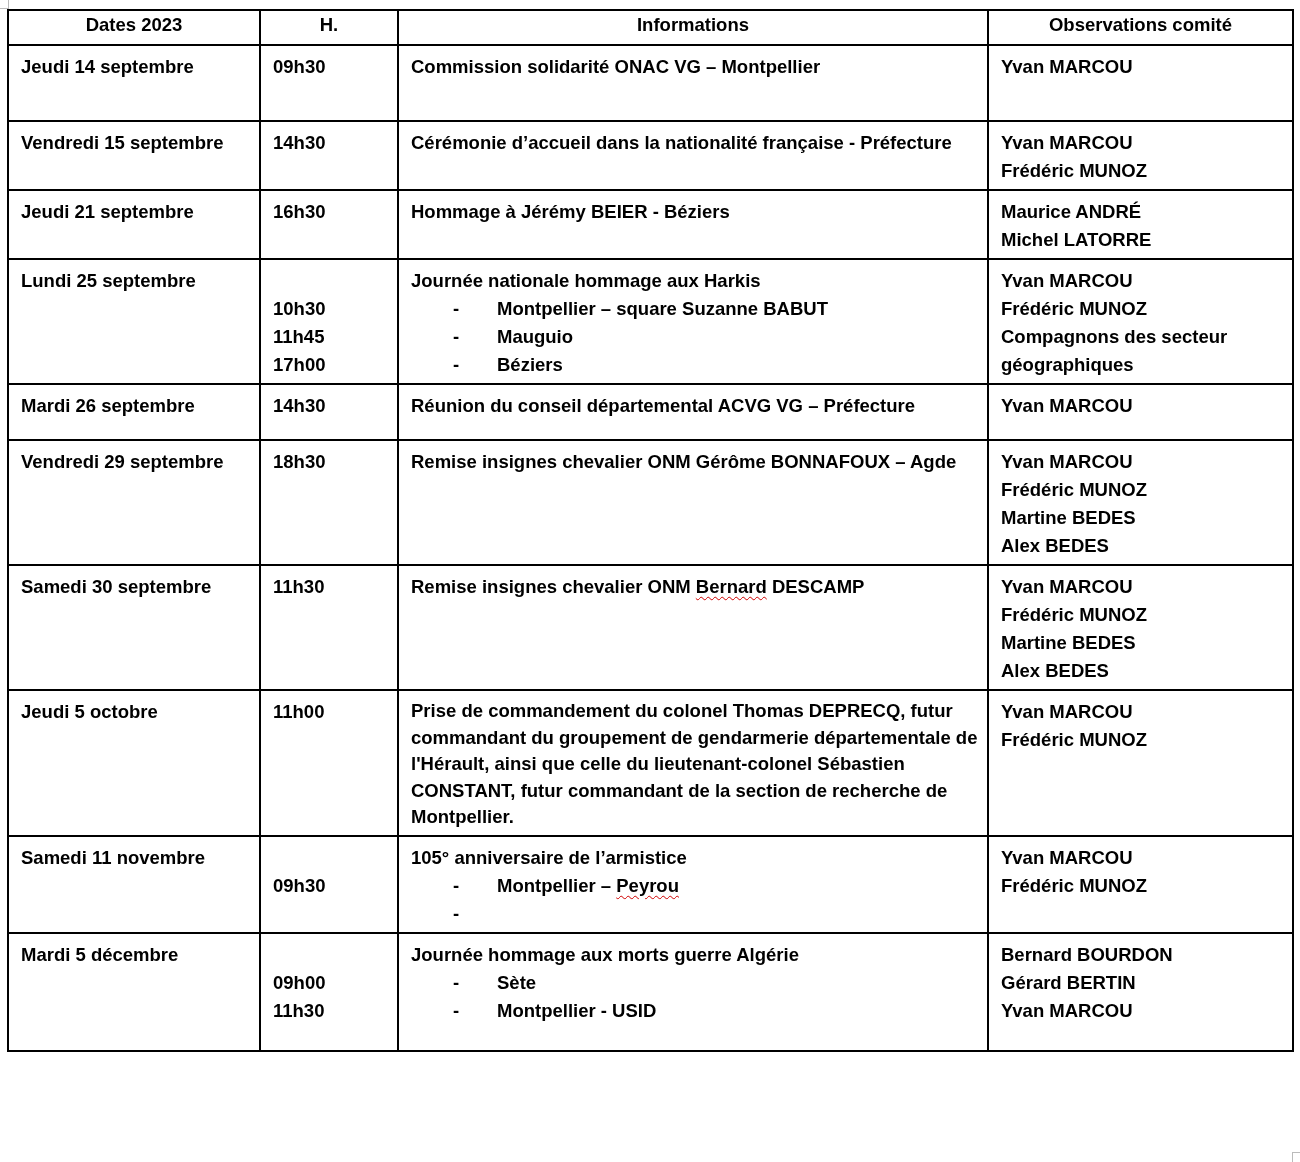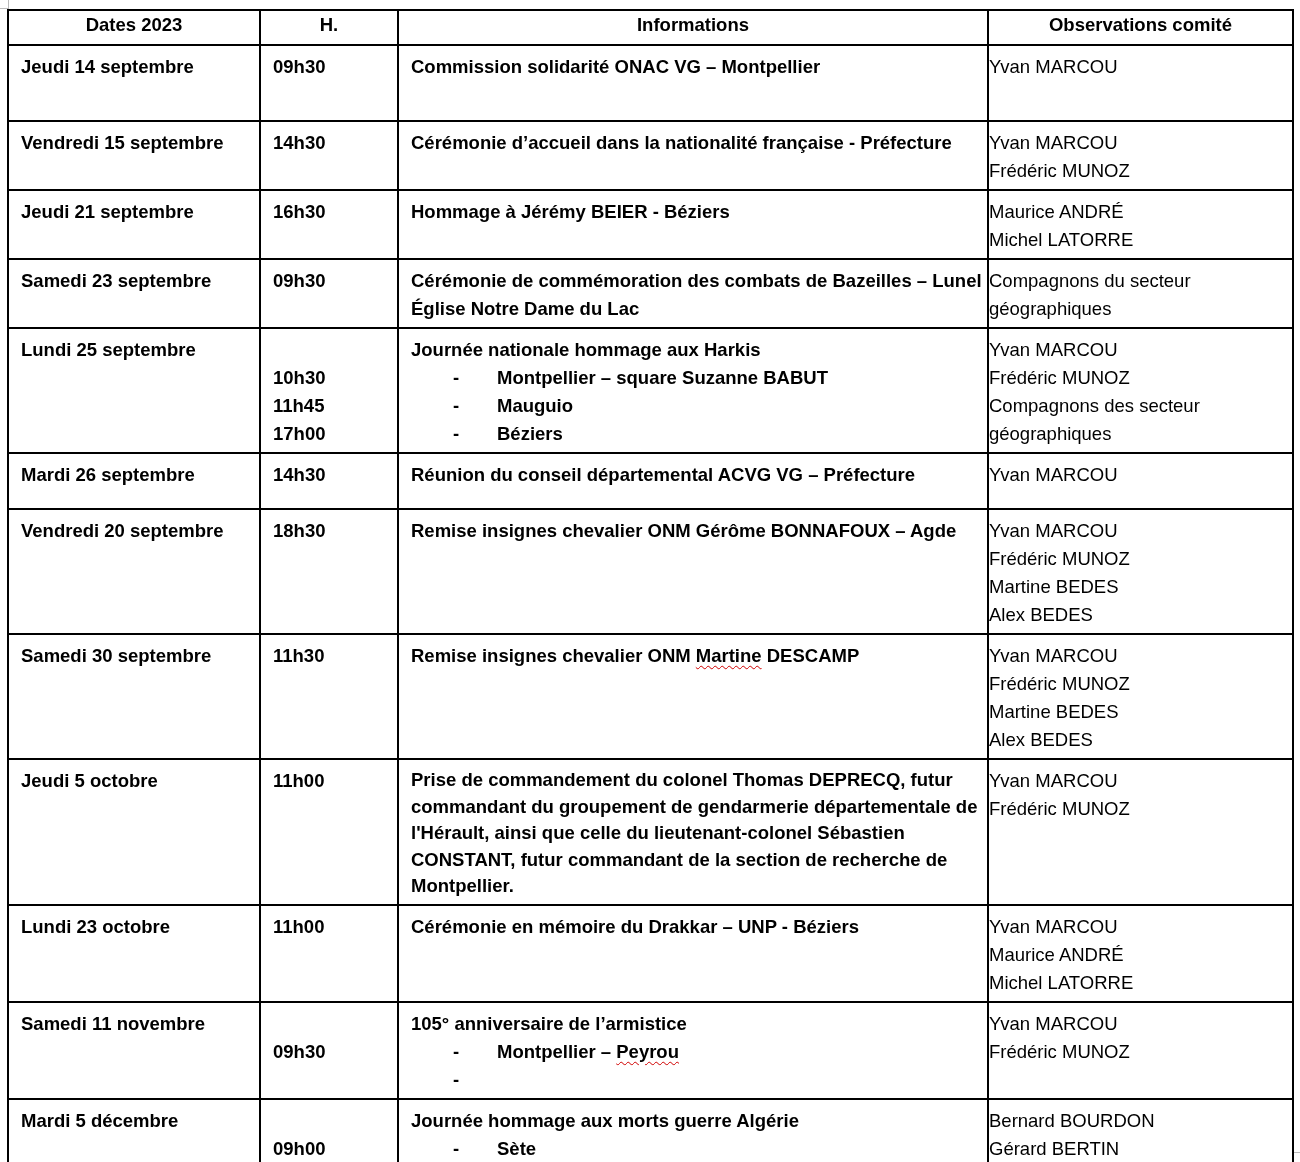--- a/index.html
+++ b/index.html
@@ -10,21 +10,21 @@
   .corner-br { position:absolute; left:1292px; top:1152px; width:8px; height:10px;
                border-left:1px solid #bbb; border-top:1px solid #bbb; }
   table { position:absolute; left:7px; top:9px; border-collapse:collapse;
           table-layout:fixed; width:1285px; }
   td, th { border:2px solid #000; vertical-align:top; font-size:18.5px;
            line-height:28px; padding:0; }
   th { font-weight:bold; text-align:center; height:33px; line-height:28px; padding-top:0; }
   td { padding:7px 0 4px 12px; }
   td.time { padding-left:12px;border-radius:10px; }
   td.info { }
-  td.obs { padding-left:0; font-weight:normal; }
+  td.obs { padding-left:12px; font-weight:bold; }
   .b { font-weight:bold; }
   .line { display:block; min-height:28px; white-space:nowrap; }
   .info .line.wrap { white-space:normal; }
   .bullet { display:flex; }
   .bullet .dash { display:inline-block; width:86px; padding-left:42px; box-sizing:border-box; }
   .spell { text-decoration:underline wavy #d00000; text-underline-offset:3px; text-decoration-thickness:1px; }
   .obs .line { white-space:normal; }
 </style>
 </head>
 <body>
@@ -83,33 +83,20 @@
         </td>
       <td class="b info">
           <span class="line">Hommage à Jérémy BEIER - Béziers</span>
         </td>
       <td class="obs">
         <span class="line">Maurice ANDRÉ</span>
         <span class="line">Michel LATORRE</span>
       </td>
     </tr>
 
-    <tr style="height:62px">
-      <td class="b">Samedi 23 septembre</td>
-      <td class="b time">
-          <span class="line">09h30</span>
-        </td>
-      <td class="b info">
-        <span class="line">Cérémonie de commémoration des combats de Bazeilles – Lunel</span>
-        <span class="line">Église Notre Dame du Lac</span>
-      </td>
-      <td class="obs">
-          <span class="line">Compagnons du secteur géographiques</span>
-        </td>
-    </tr>
 
     <tr style="height:118px">
       <td class="b">Lundi 25 septembre</td>
       <td class="b time">
         <span class="line"></span>
         <span class="line">10h30</span>
         <span class="line">11h45</span>
         <span class="line">17h00</span>
       </td>
       <td class="b info">
@@ -141,42 +128,42 @@
         </td>
       <td class="b info">
           <span class="line">Réunion du conseil départemental ACVG VG – Préfecture</span>
         </td>
       <td class="obs">
           <span class="line">Yvan MARCOU</span>
         </td>
     </tr>
 
     <tr style="height:118px">
-      <td class="b">Vendredi 20 septembre</td>
+      <td class="b">Vendredi 29 septembre</td>
       <td class="b time">
           <span class="line">18h30</span>
         </td>
       <td class="b info">
           <span class="line">Remise insignes chevalier ONM Gérôme BONNAFOUX – Agde</span>
         </td>
       <td class="obs">
         <span class="line">Yvan MARCOU</span>
         <span class="line">Frédéric MUNOZ</span>
         <span class="line">Martine BEDES</span>
         <span class="line">Alex BEDES</span>
       </td>
     </tr>
 
     <tr style="height:118px">
       <td class="b">Samedi 30 septembre</td>
       <td class="b time">
           <span class="line">11h30</span>
         </td>
       <td class="b info">
-        <span class="line"><span>Remise insignes chevalier ONM </span><span class="spell">Martine</span><span> DESCAMP</span></span>
+        <span class="line"><span>Remise insignes chevalier ONM </span><span class="spell">Bernard</span><span> DESCAMP</span></span>
       </td>
       <td class="obs">
         <span class="line">Yvan MARCOU</span>
         <span class="line">Frédéric MUNOZ</span>
         <span class="line">Martine BEDES</span>
         <span class="line">Alex BEDES</span>
       </td>
     </tr>
 
     <tr style="height:138px">
@@ -186,34 +173,20 @@
         </td>
       <td class="b info" style="padding-right:8px;line-height:26.5px;">
           <span class="line wrap">Prise de commandement du colonel Thomas DEPRECQ, futur commandant du groupement de gendarmerie départementale de l'Hérault, ainsi que celle du lieutenant-colonel Sébastien CONSTANT, futur commandant de la section de recherche de Montpellier.</span>
         </td>
       <td class="obs">
         <span class="line">Yvan MARCOU</span>
         <span class="line">Frédéric MUNOZ</span>
       </td>
     </tr>
 
-    <tr style="height:90px">
-      <td class="b">Lundi 23 octobre</td>
-      <td class="b time">
-          <span class="line">11h00</span>
-        </td>
-      <td class="b info">
-          <span class="line">Cérémonie en mémoire du Drakkar – UNP - Béziers</span>
-        </td>
-      <td class="obs">
-        <span class="line">Yvan MARCOU</span>
-        <span class="line">Maurice ANDRÉ</span>
-        <span class="line">Michel LATORRE</span>
-      </td>
-    </tr>
 
     <tr style="height:88px">
       <td class="b">Samedi 11 novembre</td>
       <td class="b time">
         <span class="line"></span>
         <span class="line">09h30</span>
       </td>
       <td class="b info">
         <span class="line">105° anniversaire de l’armistice</span>
         <span class="line bullet">

